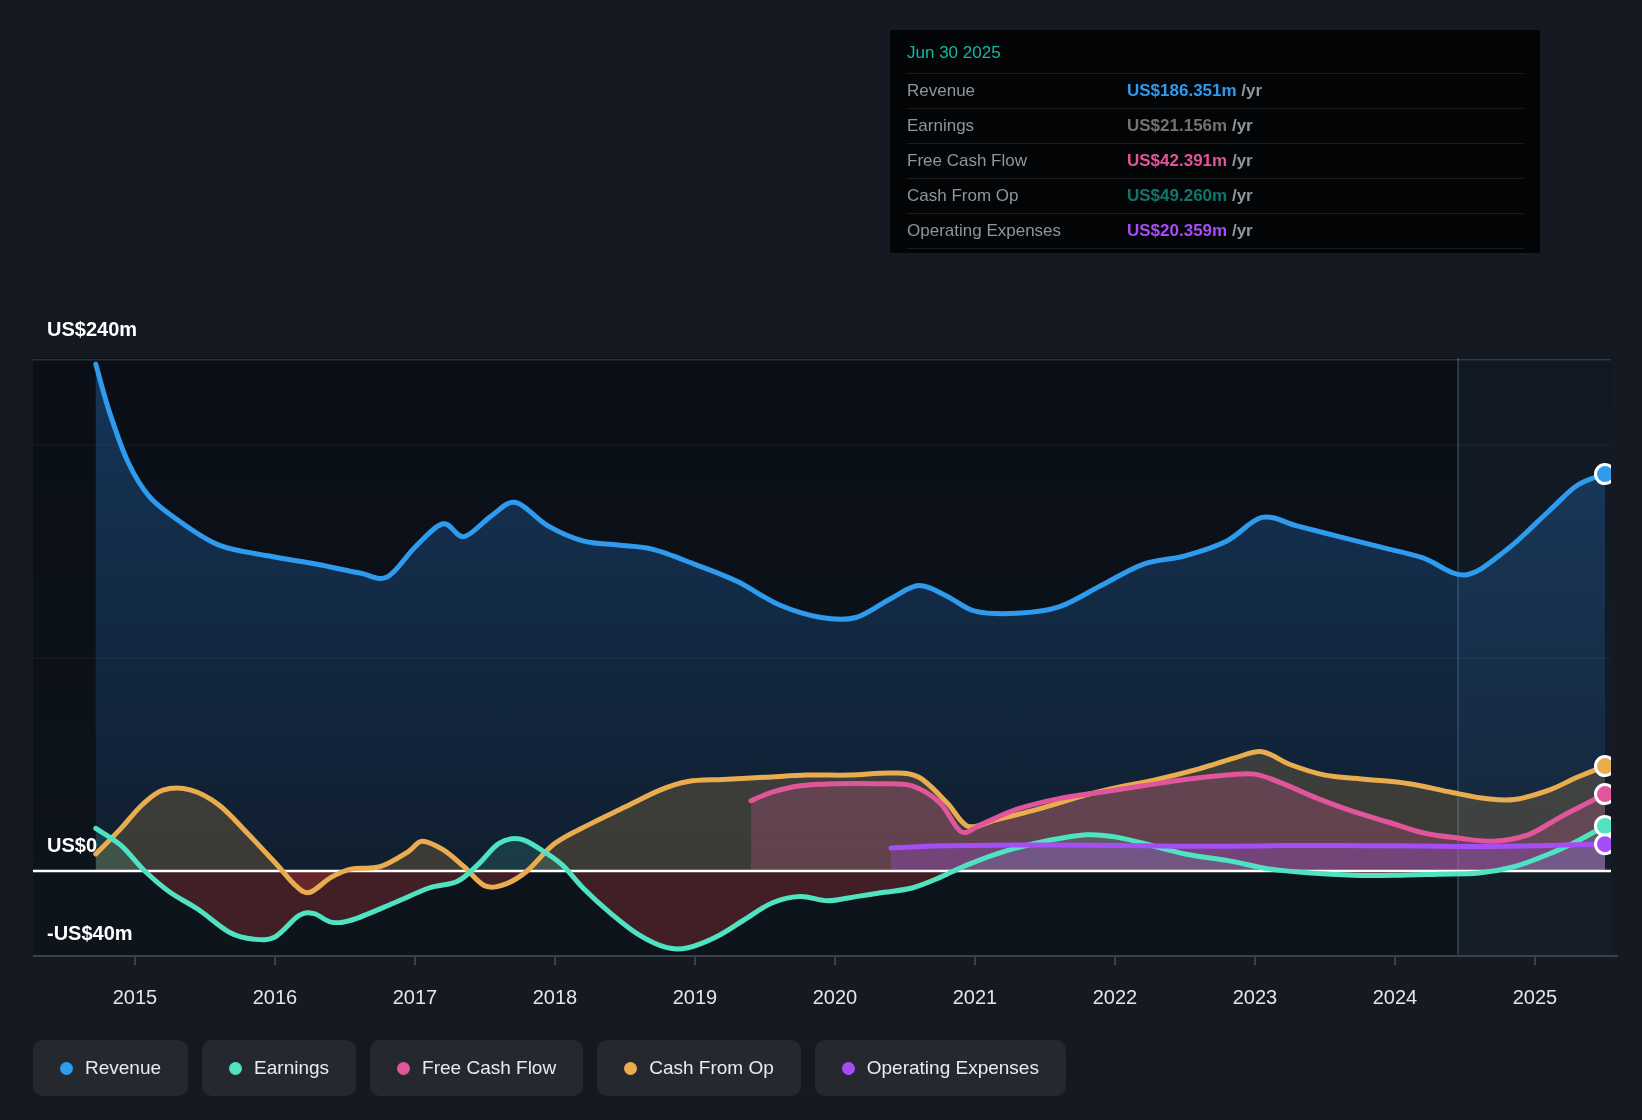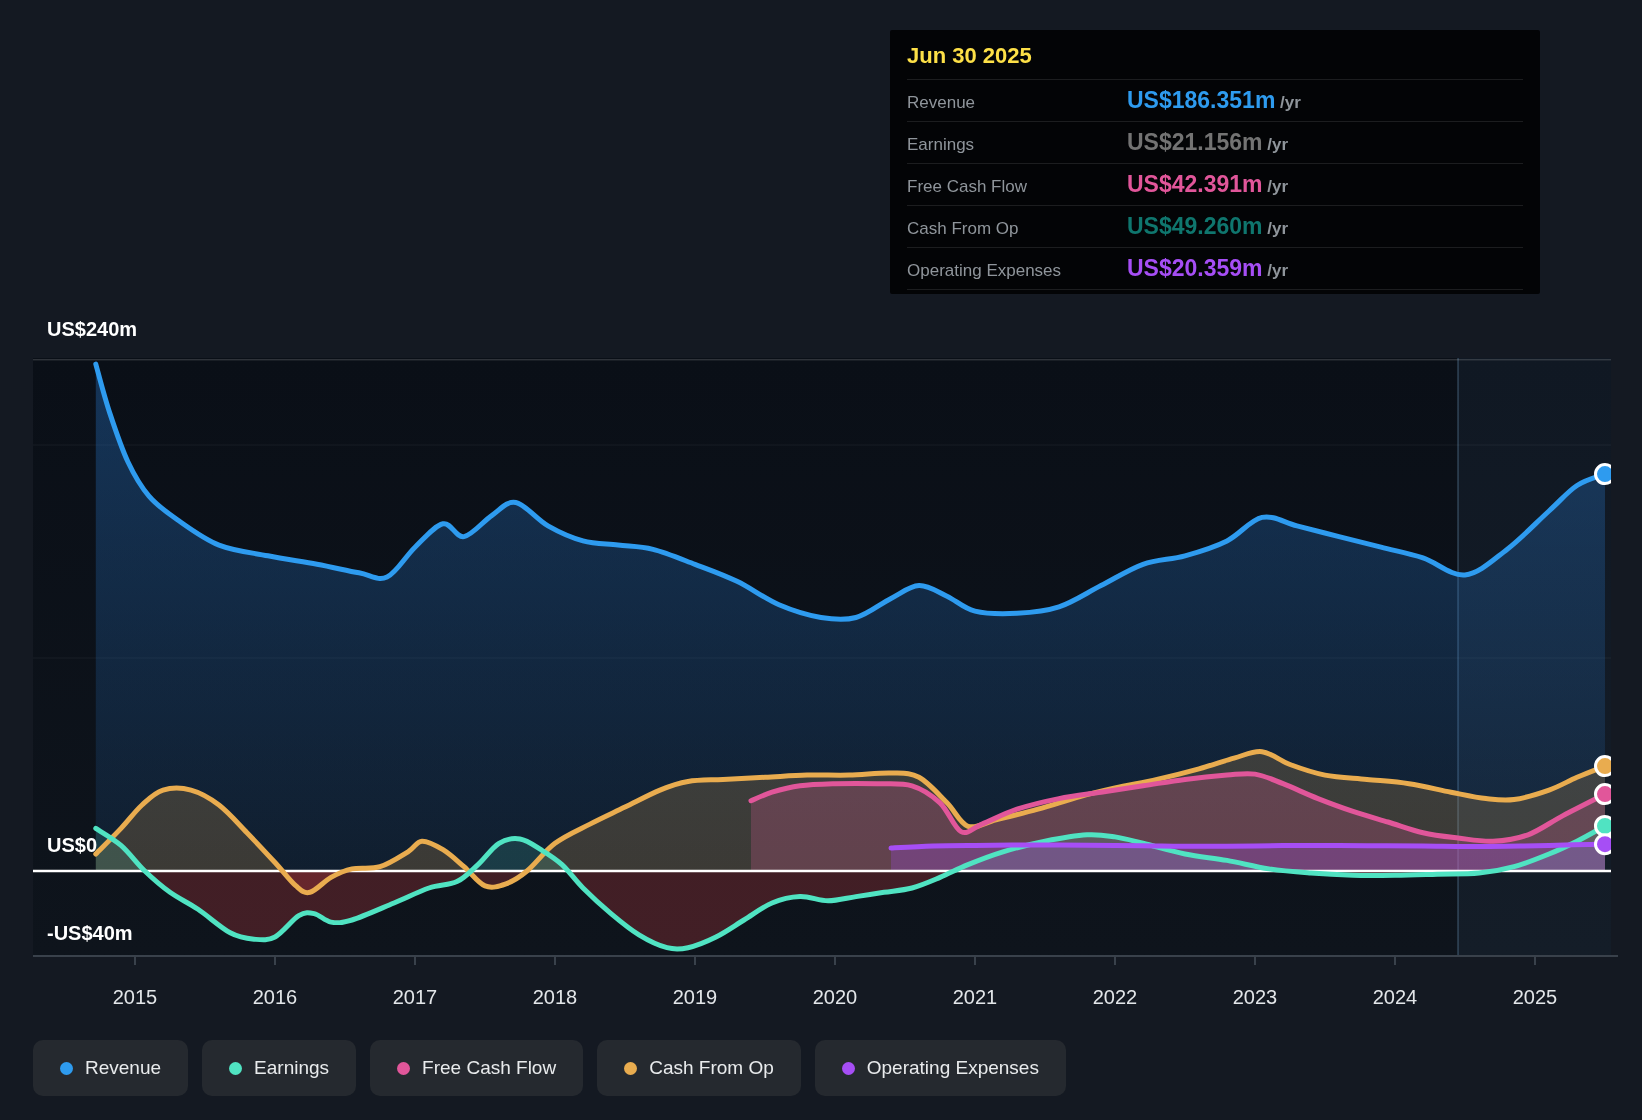--- a/index.html
+++ b/index.html
@@ -2,26 +2,26 @@
 <html><head>
 <meta charset="utf-8">
 <style>
   html,body{margin:0;padding:0;background:#10151d;}
   #stage{position:relative;width:1642px;height:1120px;background:#141922;overflow:hidden;
          font-family:"Liberation Sans", sans-serif;}
   svg text{font-family:"Liberation Sans", sans-serif;}
   
   .tt{position:absolute;left:890px;top:30px;width:650px;box-sizing:border-box;
       background:#030406;border-radius:2px;padding:13px 17px 4px 17px;}
-  .tt-title{color:#fde047;font-size:22px;font-weight:700;padding-bottom:10px;}
+  .tt-title{color:#14b8a6;font-size:17px;font-weight:400;padding-bottom:10px;}
   .tt-row{display:flex;align-items:baseline;padding:7px 0;border-top:1px solid rgba(255,255,255,.10);}
   .tt-row.no-sep{border-top:none;padding-top:0;}
   .tt-row.last{border-bottom:1px solid rgba(255,255,255,.10);}
   .tt-label{width:220px;flex:0 0 220px;color:#8f959b;font-size:17px;}
-  .tt-val{font-size:23px;font-weight:700;}
+  .tt-val{font-size:17px;font-weight:700;}
   .tt-suffix{color:#8f959b;font-weight:700;font-size:17px;}
   .tt-margin-val{color:#fff;font-size:17px;font-weight:700;}
   
   .legend{position:absolute;left:33px;top:1040px;display:flex;gap:14px;}
   .pill{height:56px;border-radius:10px;background:#25292f;display:flex;align-items:center;
         gap:12px;padding:0 27px;cursor:pointer;}
   .dot{width:13px;height:13px;border-radius:50%;flex:0 0 13px;}
   .pill span.lbl{color:#e9ebed;font-size:19px;white-space:nowrap;}
 </style>
 </head>

